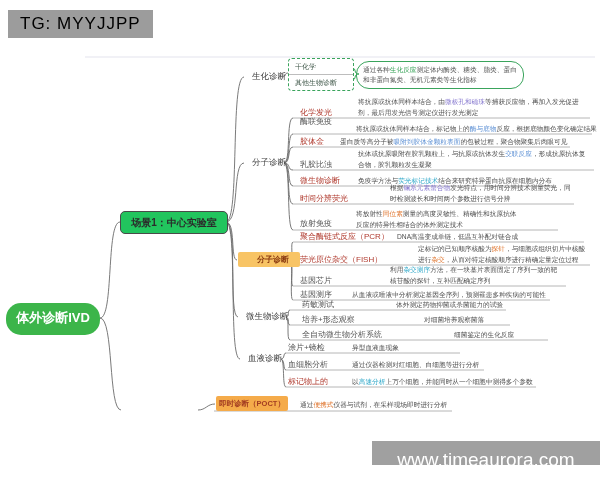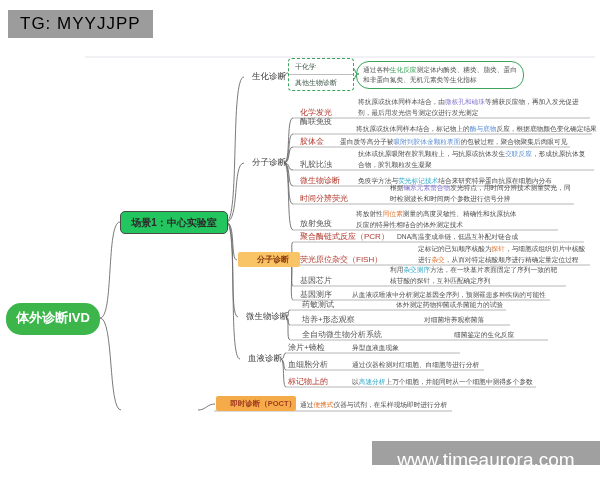--- a/index.html
+++ b/index.html
@@ -26,22 +26,22 @@
   .dash-box{position:absolute;left:288px;top:58px;width:64px;border:1px dashed #3aa45c;
             border-radius:4px;background:#fff;}
   .dash-item{font-size:7px;line-height:15px;color:#40584a;padding-left:6px;white-space:nowrap;}
   .dash-item + .dash-item{border-top:0.8px solid #bdbdbd;}
   .bubble{position:absolute;left:356px;top:61px;width:154px;border:1px solid #3aa45c;
           border-radius:13px;padding:3px 6px;font-size:6.7px;line-height:10px;color:#555;}
   .rl{position:absolute;font-size:8px;line-height:10px;color:#555;white-space:nowrap;}
   .rl.em{color:#b03a2e;font-weight:normal;}
   .rd{position:absolute;font-size:6.7px;line-height:10.5px;color:#4e4e4e;}
   .rd.nw{white-space:nowrap;}
-  .poct-bar{position:absolute;left:216px;top:396px;width:80px;height:15px;background:#f5ab4a;
-            border-radius:2px;color:#a33d22;font-size:7.5px;font-weight:bold;text-align:right;
+  .poct-bar{position:absolute;left:216px;top:396px;width:72px;height:15px;background:#f5ab4a;
+            border-radius:2px;color:#a33d22;font-size:7.5px;font-weight:bold;text-align:center;
             line-height:15px;}
   
   .c-green{color:#2e9e4f;}
   .c-purple{color:#8678cf;}
   .c-blue{color:#5b8fd4;}
   .c-teal{color:#2fa8c9;}
   .c-orange{color:#e0762f;}
 </style>
 </head>
 <body>

